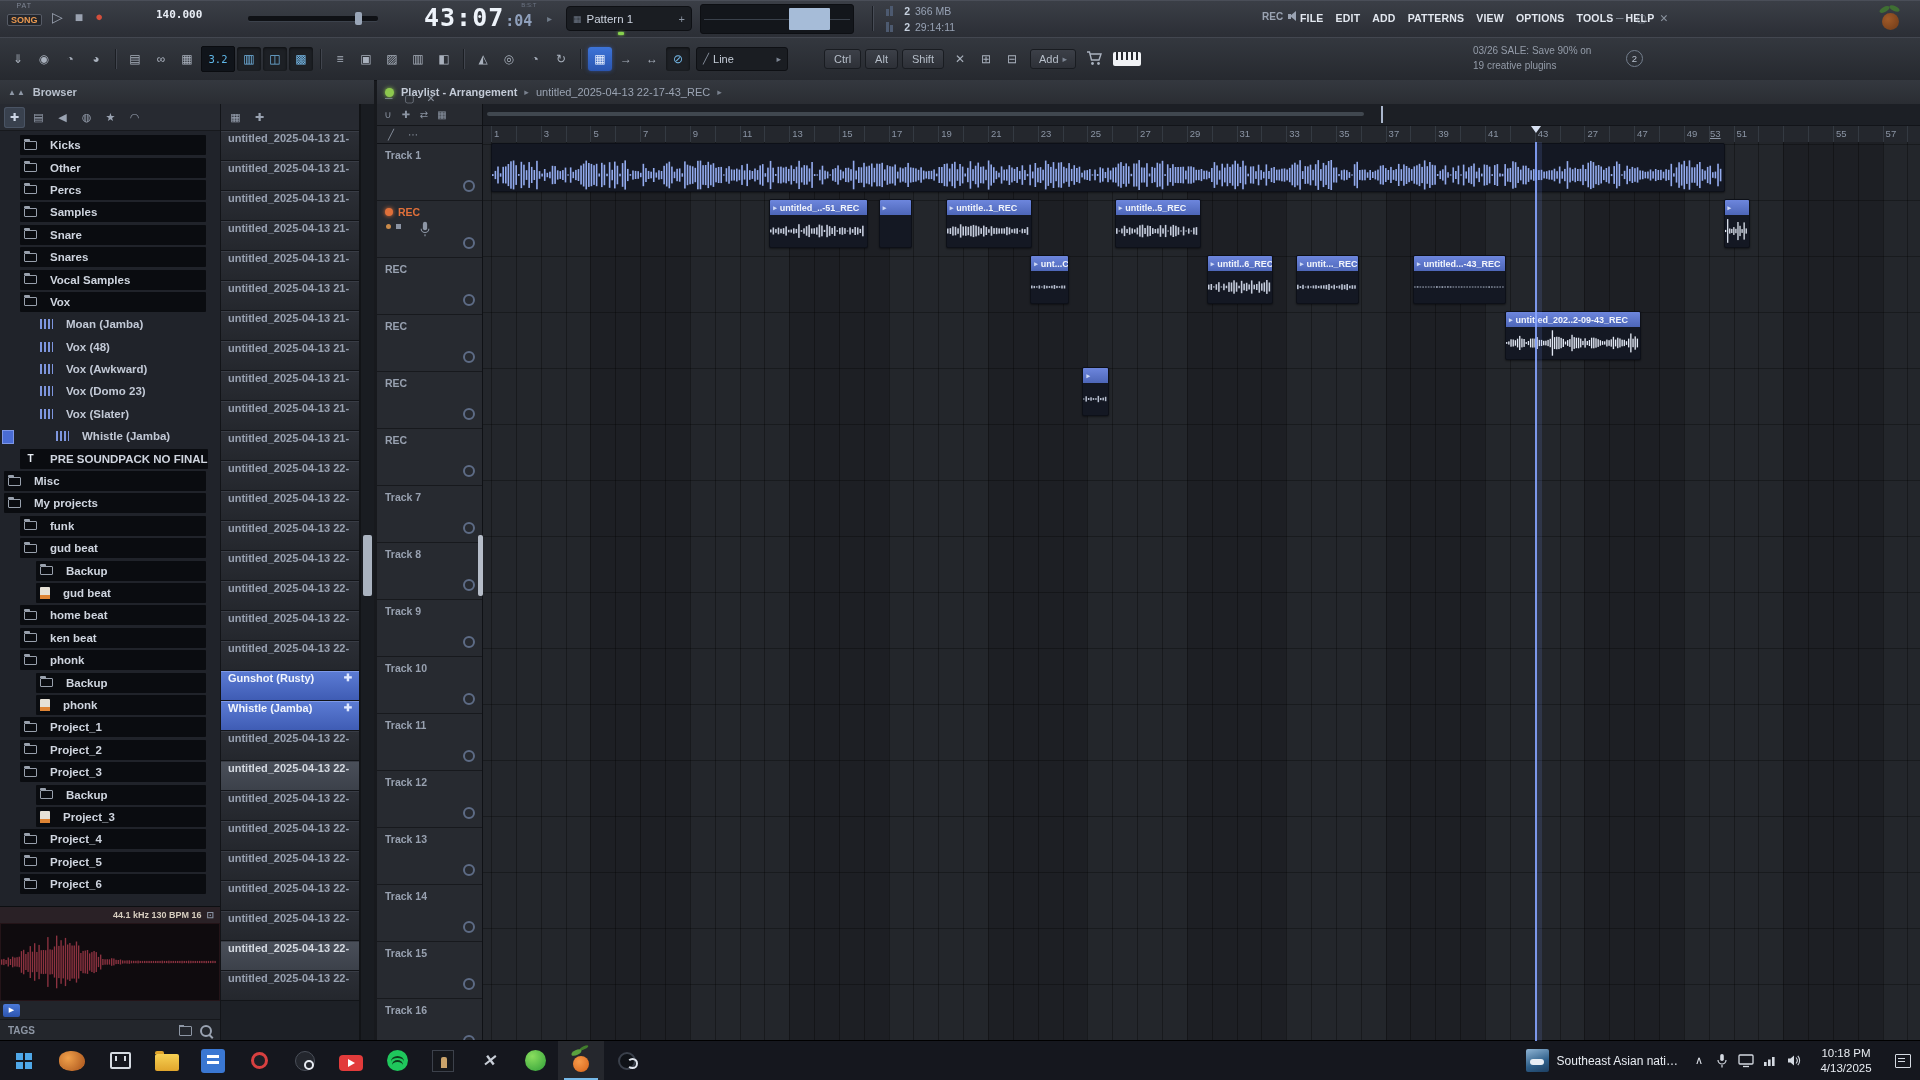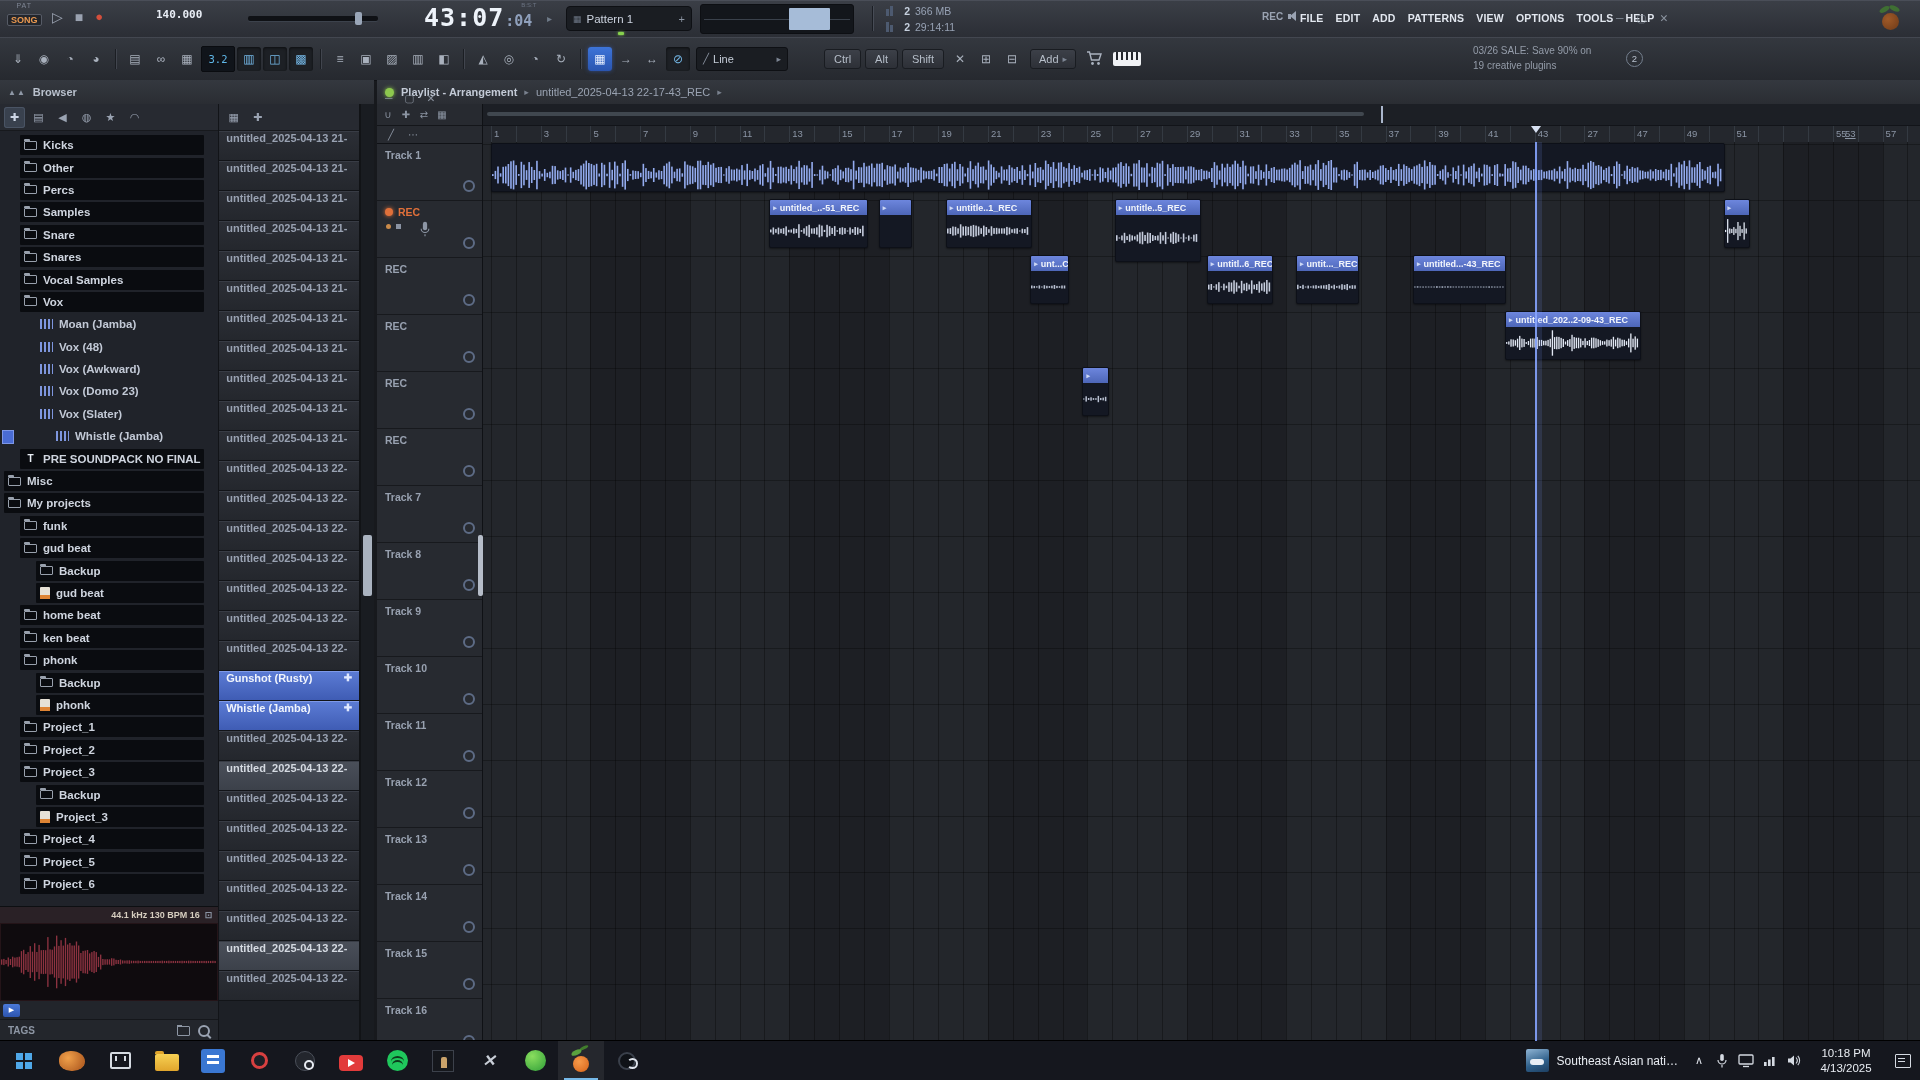--- a/index.html
+++ b/index.html
@@ -103,21 +103,21 @@
   
   .browser-win{position:absolute;top:80px;left:0;width:374px;bottom:39px;background:#20232a;}
   .bw-body{position:absolute;top:24px;left:0;right:0;bottom:0;display:flex;}
   .tree-pane{width:220px;display:flex;flex-direction:column;background:#20232a;border-right:1px solid #121418;}
   .pane-toolbar{height:26px;display:flex;align-items:center;gap:3px;padding:0 4px;background:#272a31;border-bottom:1px solid #17191d;}
   .bic{width:21px;height:21px;display:flex;align-items:center;justify-content:center;border-radius:3px;
     color:#9aa3b2;font-size:11px;}
   .bic.active{background:#39414e;color:#cdd6e6;box-shadow:inset 0 0 0 1px #4a5464;}
   #tree{flex:1;overflow:hidden;padding-top:3px;}
   .trow{height:22.4px;display:flex;align-items:center;position:relative;}
-  .trow .tbar{flex:1;display:flex;align-items:center;height:20px;margin-right:14px;padding-left:4px;border-radius:1px;}
+  .trow .tbar{flex:1;display:flex;align-items:center;height:20px;margin-right:14px;padding-left:4px;border-radius:1px;gap:7px;}
   .t-folder .tbar,.t-file .tbar,.t-title .tbar{background:#0a0c10;}
   .tl{font-size:11.5px;font-weight:bold;color:#cfd5df;white-space:nowrap;overflow:hidden;}
   .t-audio .tl{color:#c2c9d6;}
   .ic{display:inline-block;margin-right:6px;flex:none;}
   .ic-folder{width:13px;height:9px;border:1px solid #98a0ac;border-radius:1px;position:relative;box-sizing:border-box;}
   .ic-folder::before{content:"";position:absolute;top:-3px;left:-1px;width:6px;height:2px;background:#98a0ac;border-radius:1px 1px 0 0;}
   .ic-audio{width:13px;height:10px;background:repeating-linear-gradient(90deg,#7e96de 0 2px,transparent 2px 4px);}
   .ic-title{width:13px;font-size:10px;font-weight:bold;color:#e8edf4;text-align:center;font-style:normal;}
   .ic-file{width:10px;height:12px;background:#e6e1d6;border-radius:1px;position:relative;}
   .ic-file::after{content:"";position:absolute;left:0;right:0;bottom:0;height:4px;background:#de8434;}
@@ -998,21 +998,21 @@
             <span class="rnum" style="left: 806.2px;">33</span>
             <span class="rnum" style="left: 855.9px;">35</span>
             <span class="rnum" style="left: 905.6px;">37</span>
             <span class="rnum" style="left: 955.3px;">39</span>
             <span class="rnum" style="left: 1005px;">41</span>
             <span class="rnum" style="left: 1054.7px;">43</span>
             <span class="rnum" style="left: 1104.4px;">27</span>
             <span class="rnum" style="left: 1154.1px;">47</span>
             <span class="rnum" style="left: 1203.8px;">49</span>
             <span class="rnum" style="left: 1253.5px;">51</span>
-            <span class="rnum" style="left: 1362px; text-decoration: underline;">53</span>
+            <span class="rnum" style="left: 1227px; text-decoration: underline;">53</span>
             <span class="rnum" style="left: 1352.9px;">55</span>
             <span class="rnum" style="left: 1402.6px;">57</span>
             <div class="rmarker" style="left: 1048.44px;"></div>
           </div>
         <div class="grid" id="grid">
             <div class="clip" style="left: 8px; top: 1px; width: 1234px; height: 49px;">
               <div class="cbody">
                 <svg width="1234" height="30" viewBox="0 0 1234 30" preserveAspectRatio="none" style="display:block" fill="#93abee">
                   <rect x="0.0" y="14.1" width="1.61" height="1.9"></rect>
                   <rect x="2.6" y="10.9" width="1.61" height="8.2"></rect>
@@ -1580,21 +1580,21 @@
                   <rect x="65.0" y="10.2" width="1.61" height="3.6"></rect>
                   <rect x="67.6" y="9.6" width="1.61" height="4.8"></rect>
                   <rect x="70.2" y="9.2" width="1.61" height="5.6"></rect>
                   <rect x="72.8" y="11.5" width="1.61" height="1.0"></rect>
                   <rect x="75.4" y="9.7" width="1.61" height="4.6"></rect>
                   <rect x="78.0" y="10.1" width="1.61" height="3.9"></rect>
                   <rect x="80.6" y="8.1" width="1.61" height="7.7"></rect>
                 </svg>
               </div>
             </div>
-            <div class="clip" style="left: 631.7px; top: 57px; width: 86px; height: 63px;">
+            <div class="clip" style="left: 631.7px; top: 57px; width: 86px; height: 49px;">
               <div class="chead">
                 <span class="chead-ic">▸</span>
                 <span class="chead-label">untitle..5_REC</span>
               </div>
               <div class="cbody">
                 <svg width="85" height="24" viewBox="0 0 85 24" preserveAspectRatio="none" style="display:block" fill="#c6cddd">
                   <rect x="0.0" y="9.2" width="1.61" height="5.6"></rect>
                   <rect x="2.6" y="11.5" width="1.61" height="1.0"></rect>
                   <rect x="5.2" y="9.5" width="1.61" height="4.9"></rect>
                   <rect x="7.8" y="6.8" width="1.61" height="10.3"></rect>

